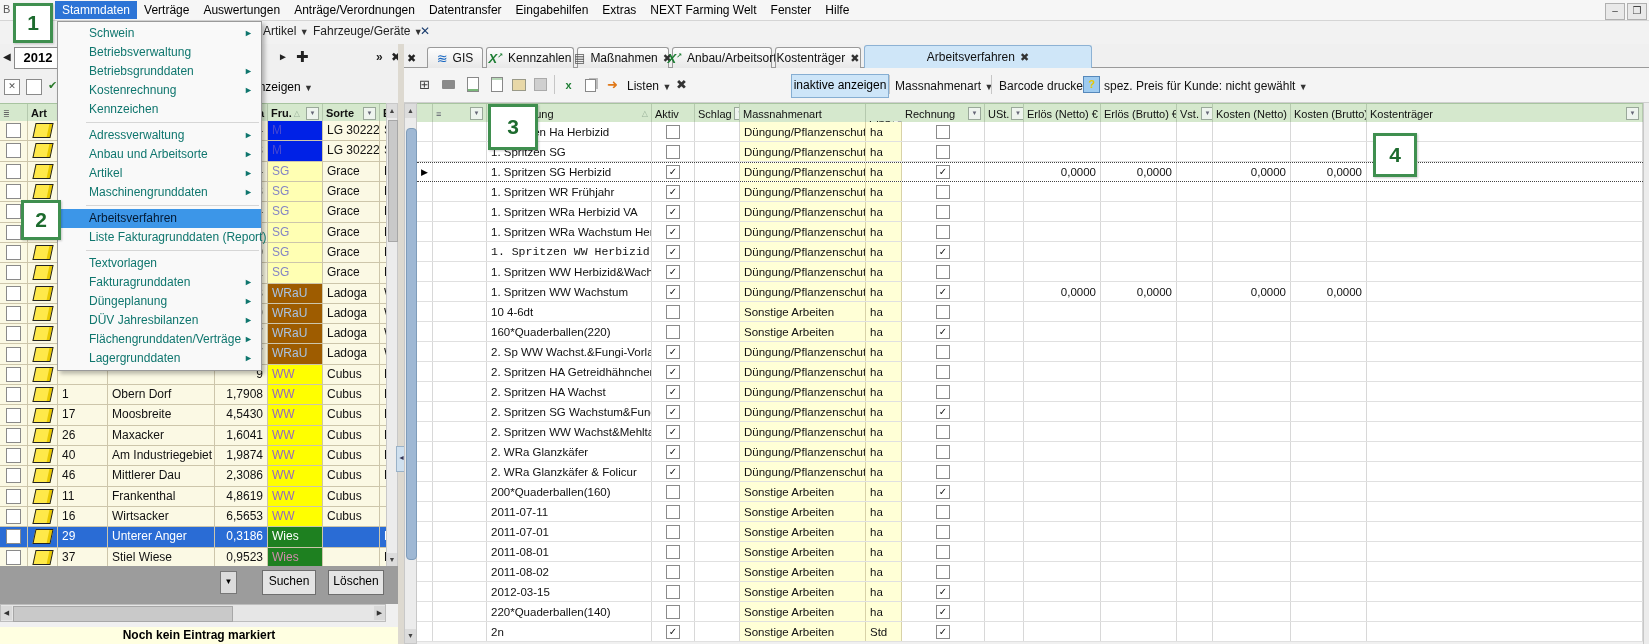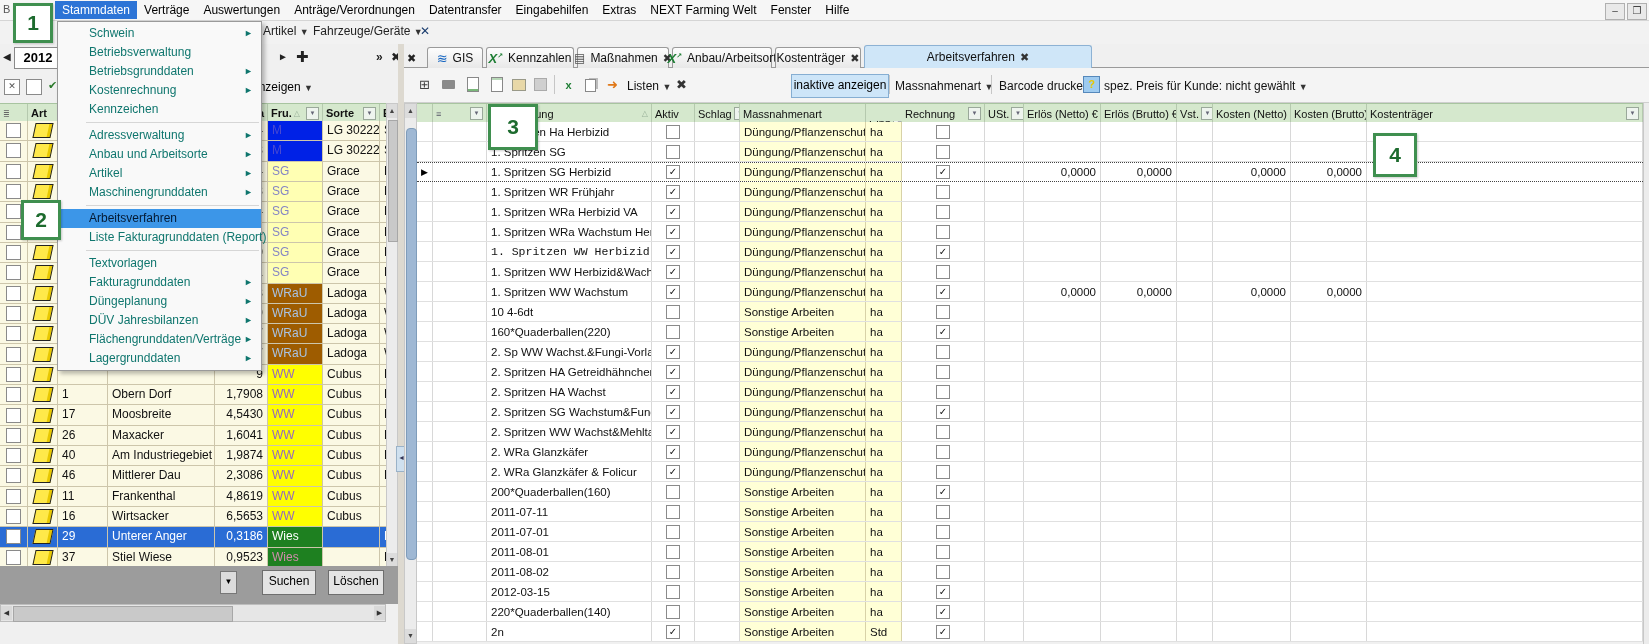--- a/index.html
+++ b/index.html
@@ -482,20 +482,21 @@
   <div id="lsearcharea" class="abs">
     <div class="abs combo-btn">▼</div>
     <div class="abs pushbtn" style="left:262px;width:52px;">Suchen</div>
     <div class="abs pushbtn" style="left:328px;width:54px;">Löschen</div>
   </div>
   <div id="lhscroll" class="abs">
     <div class="harrow" style="left:0;">◀</div>
     <div class="hthumb"></div>
     <div class="harrow" style="right:0;">▶</div>
   </div>
+  <div id="lstatus" class="abs">Noch kein Eintrag markiert</div>
 
   <div id="splitter" class="abs"></div>
   <div id="collapse" class="abs">◄</div>
 
   <div id="rtabs" class="abs">
     <span class="abs" style="left:3px;top:8px;font-size:11px;font-weight:bold;color:#222;">✖</span>
   <div class="rtab" style="left: 23px; width: 56px;">
         <span style="color:#1565c0;font-size:13px;">≋</span>
         <span>GIS</span>
       </div>

